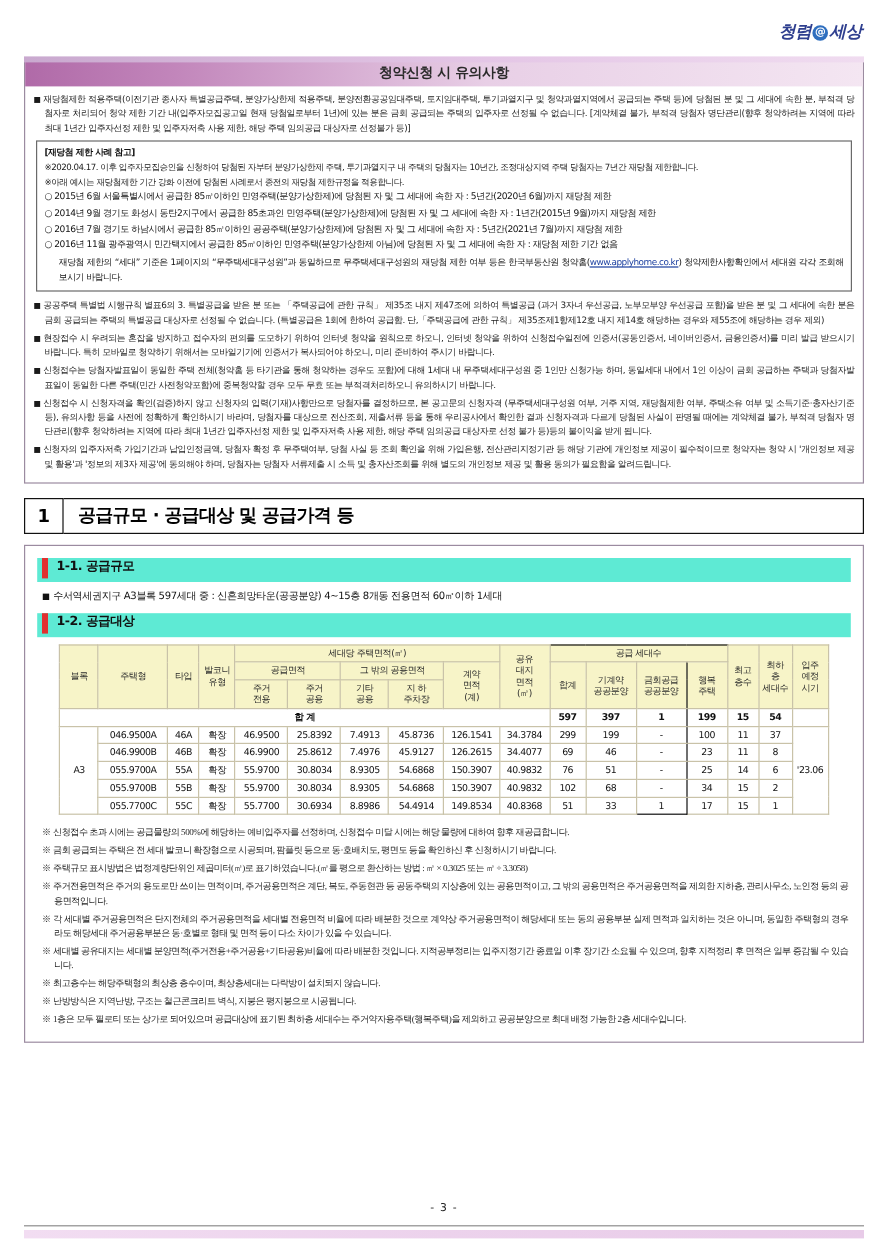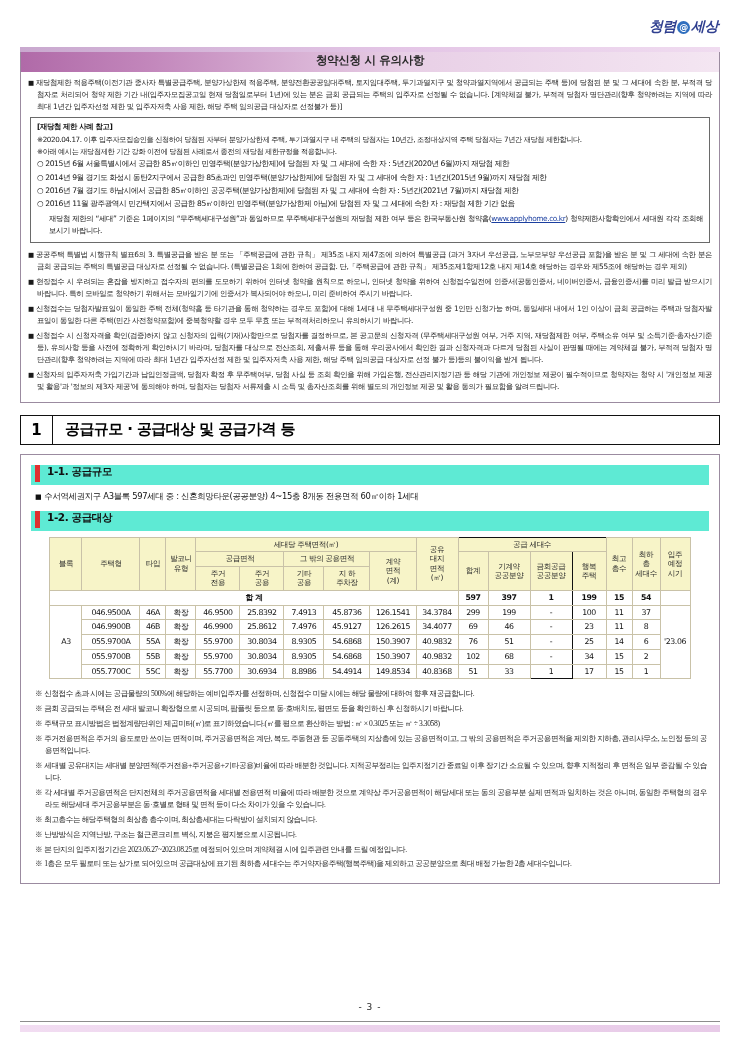--- a/index.html
+++ b/index.html
@@ -345,25 +345,24 @@
           <td class="numc">1</td>
         </tr>
       </tbody>
     </table>
 
     <div class="notes">
       <p class="note"><span class="st">※</span><span>신청접수 초과 시에는 공급물량의 500%에 해당하는 예비입주자를 선정하며, 신청접수 미달 시에는 해당 물량에 대하여 향후 재공급합니다.</span></p>
       <p class="note"><span class="st">※</span><span>금회 공급되는 주택은 전 세대 발코니 확장형으로 시공되며, 팜플릿 등으로 동·호배치도, 평면도 등을 확인하신 후 신청하시기 바랍니다.</span></p>
       <p class="note"><span class="st">※</span><span>주택규모 표시방법은 법정계량단위인 제곱미터(㎡)로 표기하였습니다.(㎡를 평으로 환산하는 방법 : ㎡ × 0.3025 또는 ㎡ ÷ 3.3058)</span></p>
       <p class="note"><span class="st">※</span><span>주거전용면적은 주거의 용도로만 쓰이는 면적이며, 주거공용면적은 계단, 복도, 주동현관 등 공동주택의 지상층에 있는 공용면적이고, 그 밖의 공용면적은 주거공용면적을 제외한 지하층, 관리사무소, 노인정 등의 공용면적입니다.</span></p>
+      <p class="note"><span class="st">※</span><span>각 세대별 주거공용면적은 단지전체의 주거공용면적을 세대별 전용면적 비율에 따라 배분한 것으로 계약상 주거공용면적이 해당세대 또는 동의 공용부분 실제 면적과 일치하는 것은 아니며, 동일한 주택형의 경우라도 해당세대 주거공용부분은 동·호별로 형태 및 면적 등이 다소 차이가 있을 수 있습니다.</span></p>
       <p class="note"><span class="st">※</span><span>세대별 공유대지는 세대별 분양면적(주거전용+주거공용+기타공용)비율에 따라 배분한 것입니다. 지적공부정리는 입주지정기간 종료일 이후 장기간 소요될 수 있으며, 향후 지적정리 후 면적은 일부 증감될 수 있습니다.</span></p>
-      <p class="note"><span class="st">※</span><span>각 세대별 주거공용면적은 단지전체의 주거공용면적을 세대별 전용면적 비율에 따라 배분한 것으로 계약상 주거공용면적이 해당세대 또는 동의 공용부분 실제 면적과 일치하는 것은 아니며, 동일한 주택형의 경우라도 해당세대 주거공용부분은 동·호별로 형태 및 면적 등이 다소 차이가 있을 수 있습니다.</span></p>
       <p class="note"><span class="st">※</span><span>최고층수는 해당주택형의 최상층 층수이며, 최상층세대는 다락방이 설치되지 않습니다.</span></p>
       <p class="note"><span class="st">※</span><span>난방방식은 지역난방, 구조는 철근콘크리트 벽식, 지붕은 평지붕으로 시공됩니다.</span></p>
-      <p class="note"><span class="st">※</span><span>본 단지의 입주지정기간은 2023.06.27~2023.08.25로 예정되어 있으며 계약체결 시에 입주관련 안내를 드릴 예정입니다.</span></p>
       <p class="note"><span class="st">※</span><span>1층은 모두 필로티 또는 상가로 되어있으며 공급대상에 표기된 최하층 세대수는 주거약자용주택(행복주택)을 제외하고 공공분양으로 최대 배정 가능한 2층 세대수입니다.</span></p>
     </div>
   </div>
 
   <div class="fnum">- 3 -</div>
   <div class="frule"></div>
   <div class="frule2"></div>
 
 </div>
 

